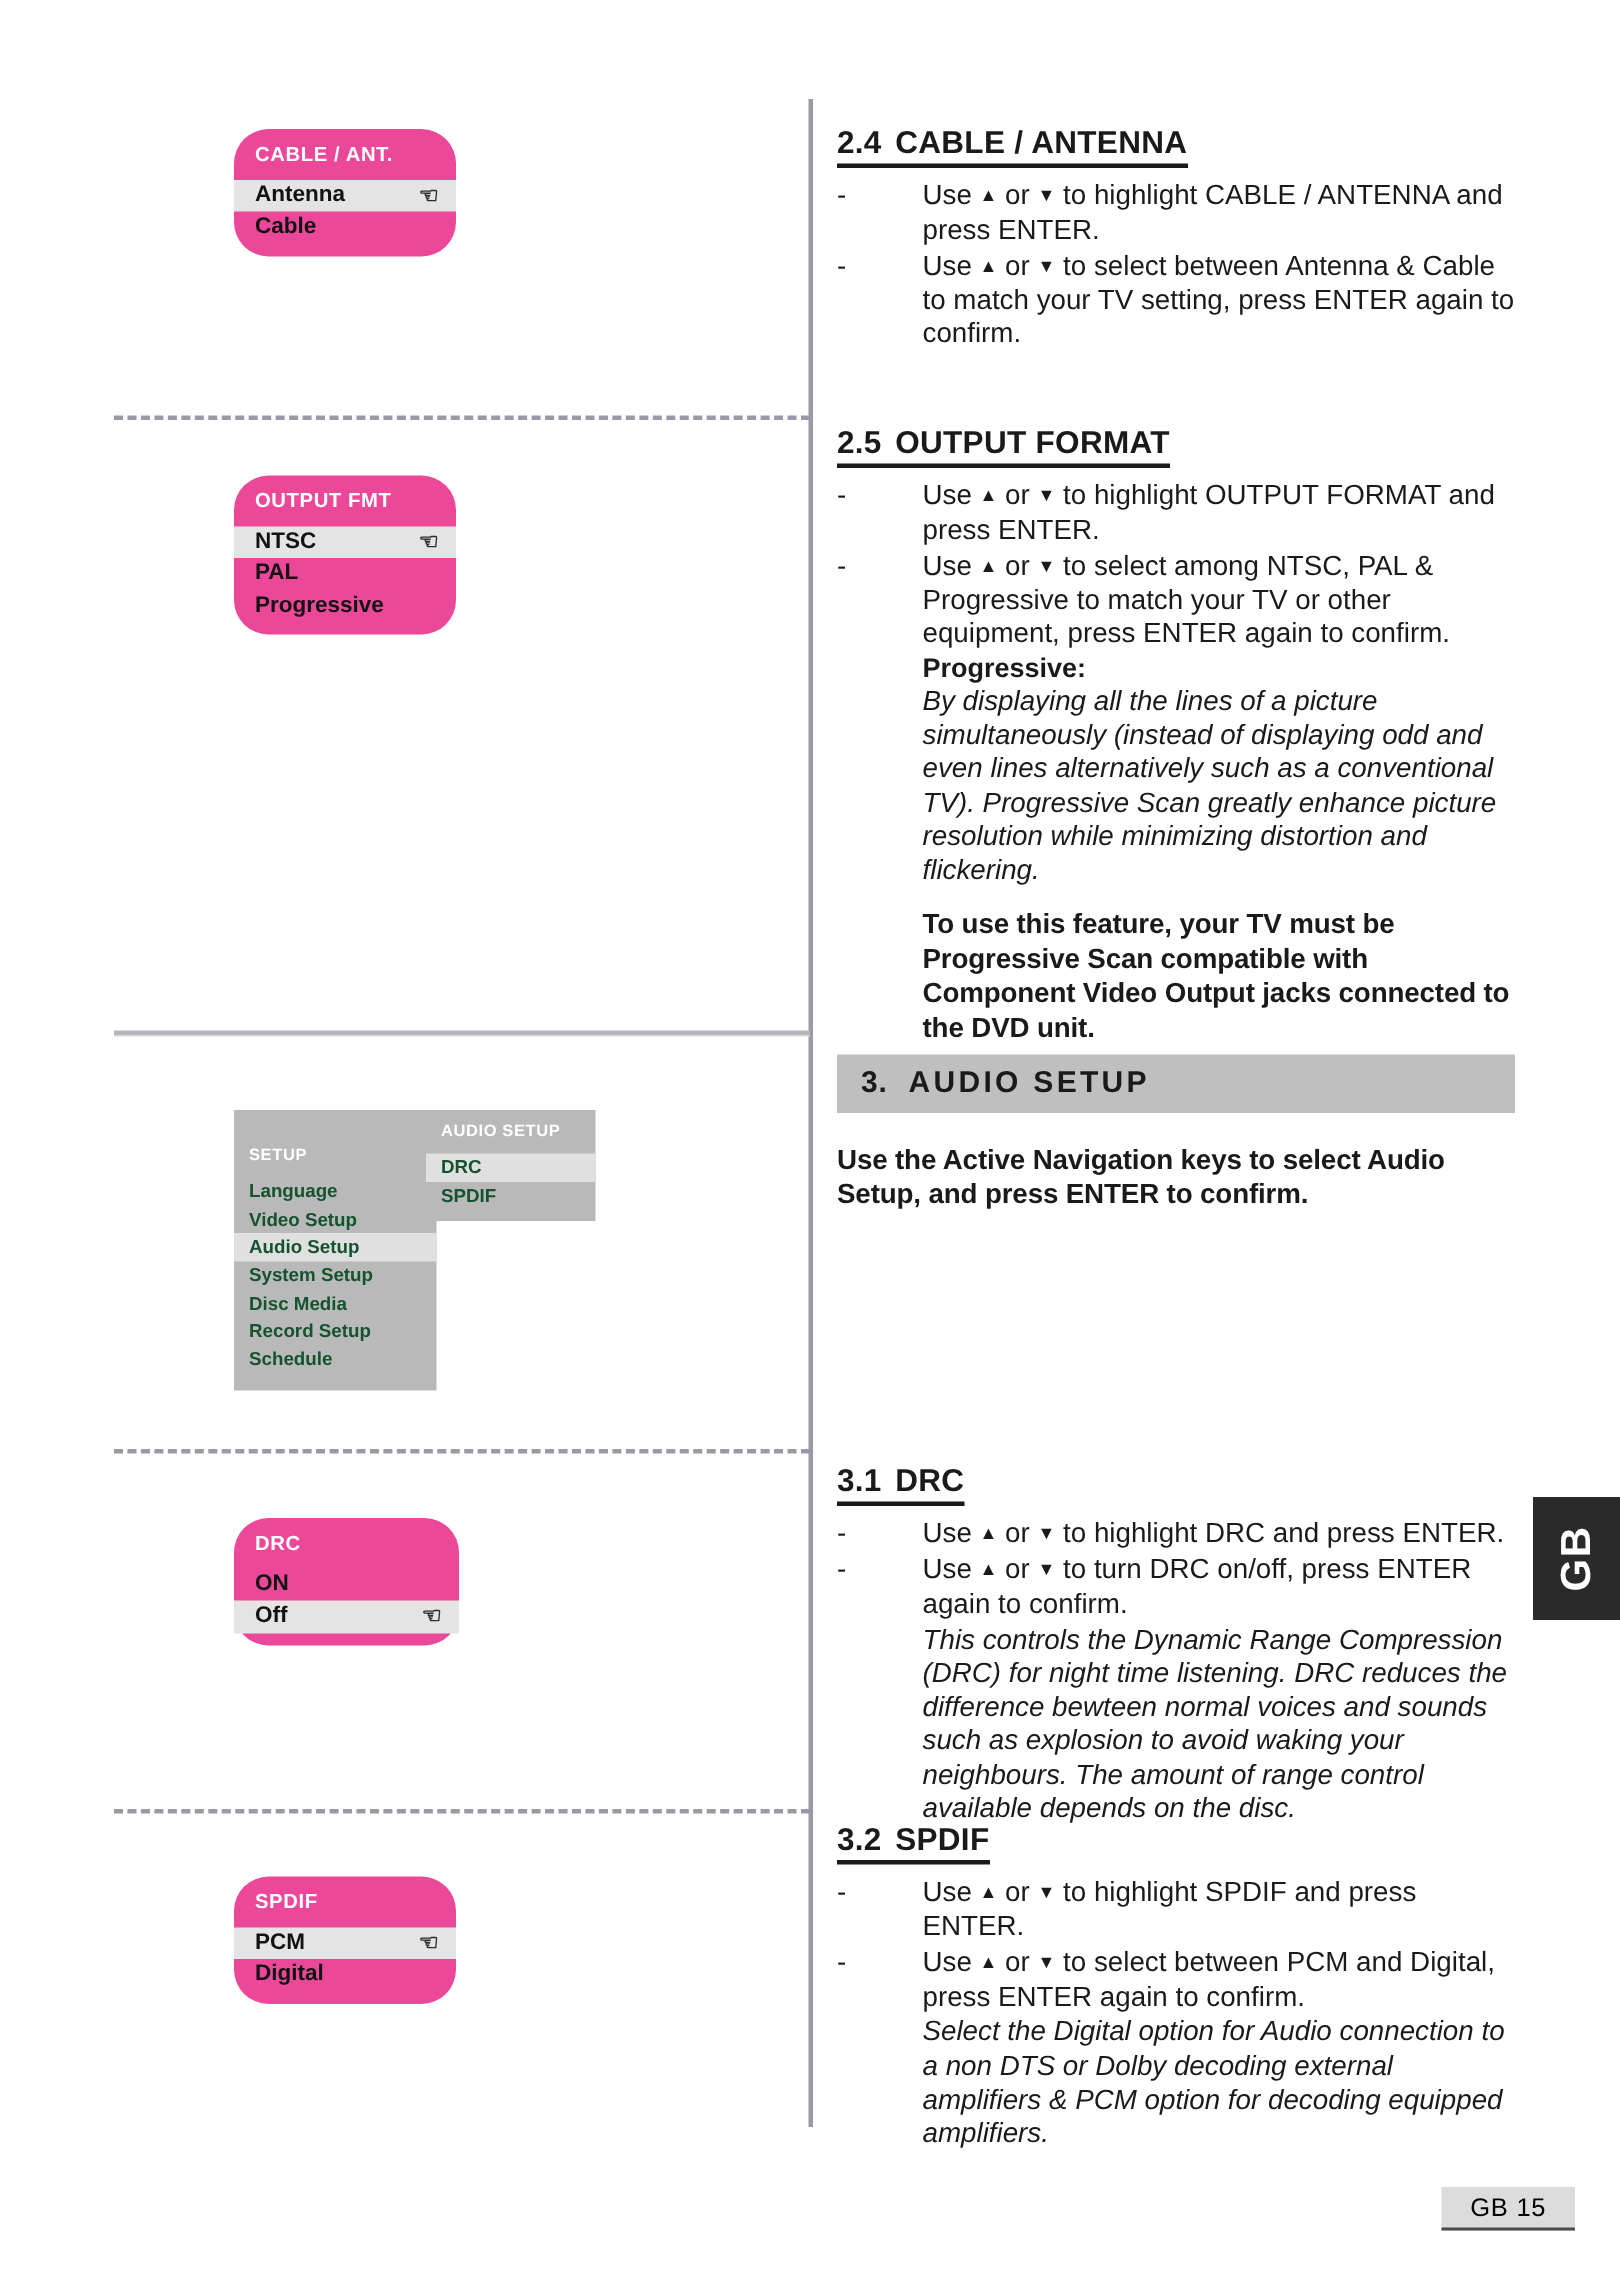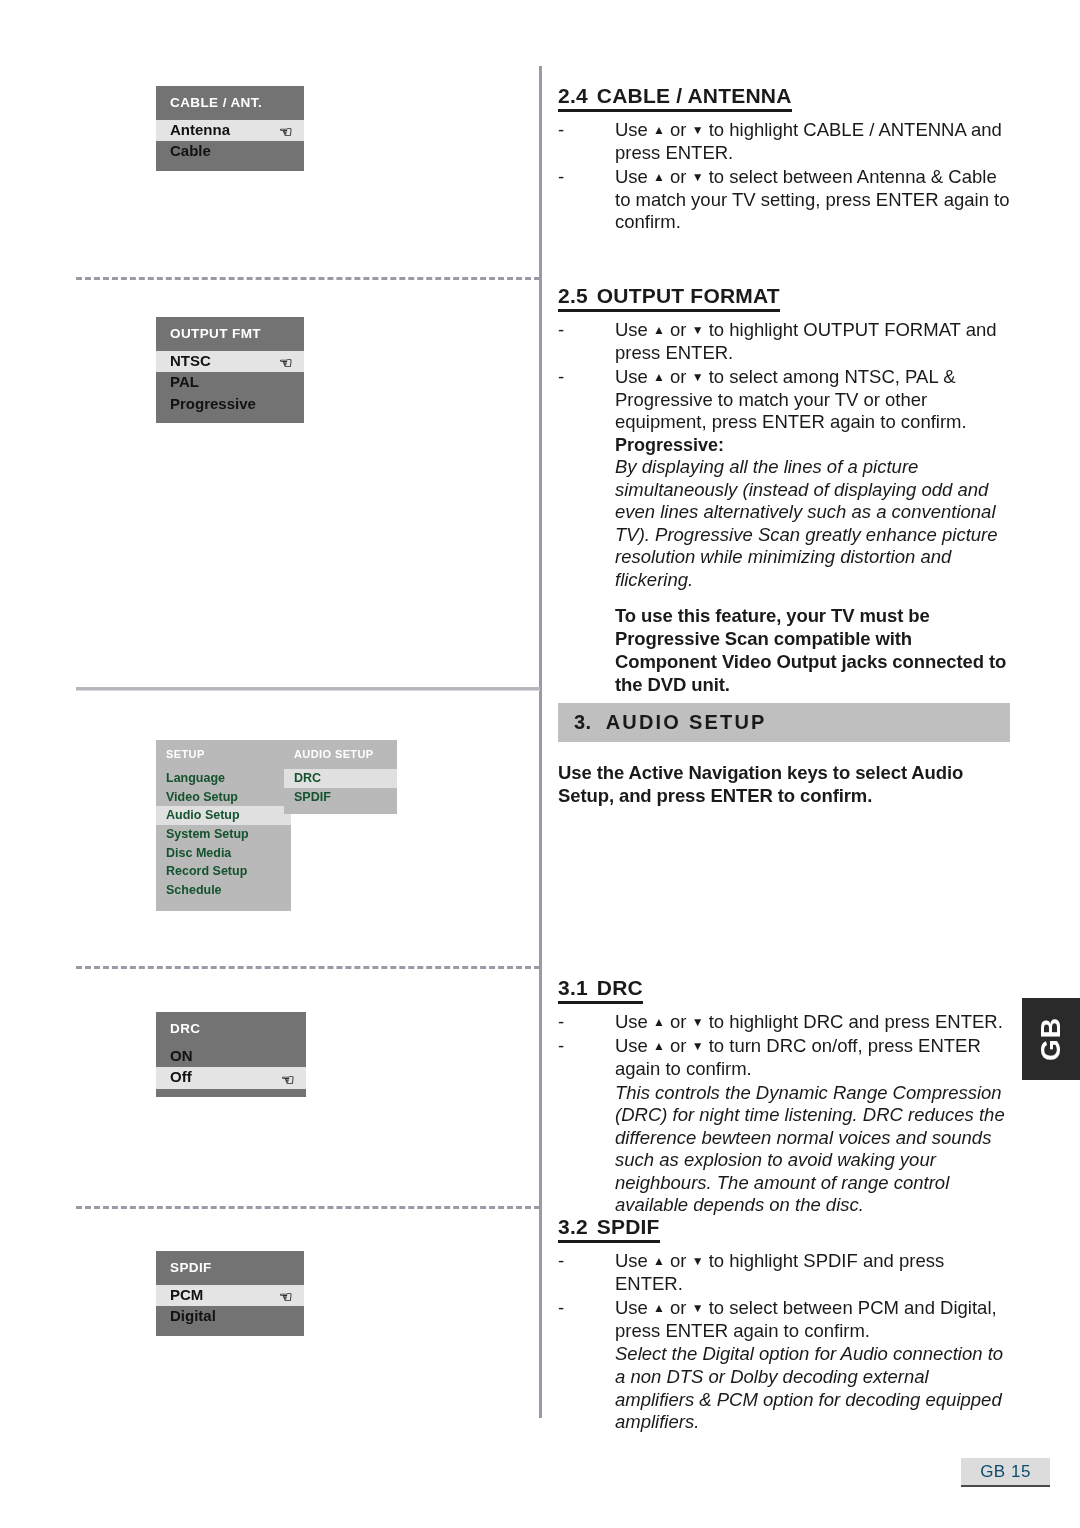--- a/index.html
+++ b/index.html
@@ -39,23 +39,24 @@
     border-top: 3px dashed #9a9aa6;
   }
   .hsep.solid {
     border-top: 3px solid #b6b6bd;
     border-bottom: 1px solid #d8d8dd;
   }
 
   
   .osd {
     position: absolute;
-    background: #737373;
+    background: #ec4899;
     padding: 9px 0 8px 0;
     box-sizing: border-box;
+    border-radius: 23px;
   }
   .osd-title {
     color: #ffffff;
     font-weight: bold;
     font-size: 13.5px;
     letter-spacing: 0.4px;
     padding: 0 14px 0 14px;
     margin-bottom: 10px;
   }
   .osd-row {
@@ -63,40 +64,39 @@
     align-items: center;
     justify-content: space-between;
     font-weight: bold;
     font-size: 15px;
     color: #121212;
     padding: 1px 12px 2px 14px;
     line-height: 1.22;
   }
   .osd-row.sel {
     background: #e4e4e4;
-    align-items: flex-end;
   }
   .hand {
     font-size: 15px;
     line-height: 1;
     color: #2b2b2b;
     transform: scaleX(-1);
     display: inline-block;
   }
 
   
   .setup-wrap {
     position: absolute;
     left: 156px;
     top: 740px;
   }
   .setup-col {
     background: #b9b9b9;
     width: 135px;
-    padding: 8px 0 12px 0;
+    padding: 24px 0 12px 0;
     box-sizing: border-box;
   }
   .setup-col .osd-title {
     font-size: 11px;
     margin-bottom: 9px;
     padding: 0 10px;
   }
   .setup-item {
     font-size: 12.5px;
     font-weight: bold;
@@ -241,21 +241,21 @@
 
   .pagefoot {
     position: absolute;
     left: 961px;
     top: 1458px;
     width: 89px;
     background: #dcdcdc;
     border-bottom: 2px solid #4a4a4a;
     text-align: center;
     font-size: 17px;
-    color: #0c4a6e;
+    color: #000000;
     padding: 4px 0 3px 0;
     letter-spacing: 0.5px;
   }
 </style>
 </head>
 <body>
 
 <div class="page">
 
   <div class="vrule"></div>

